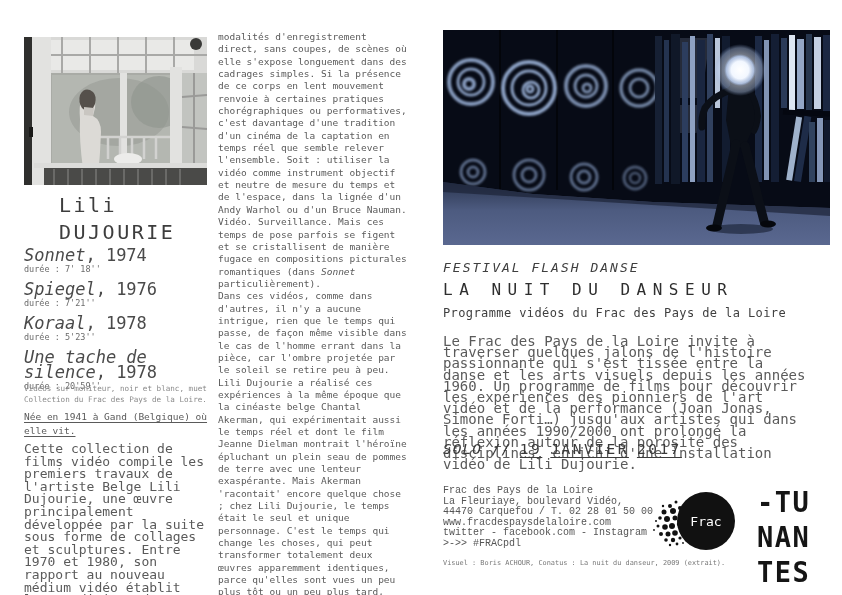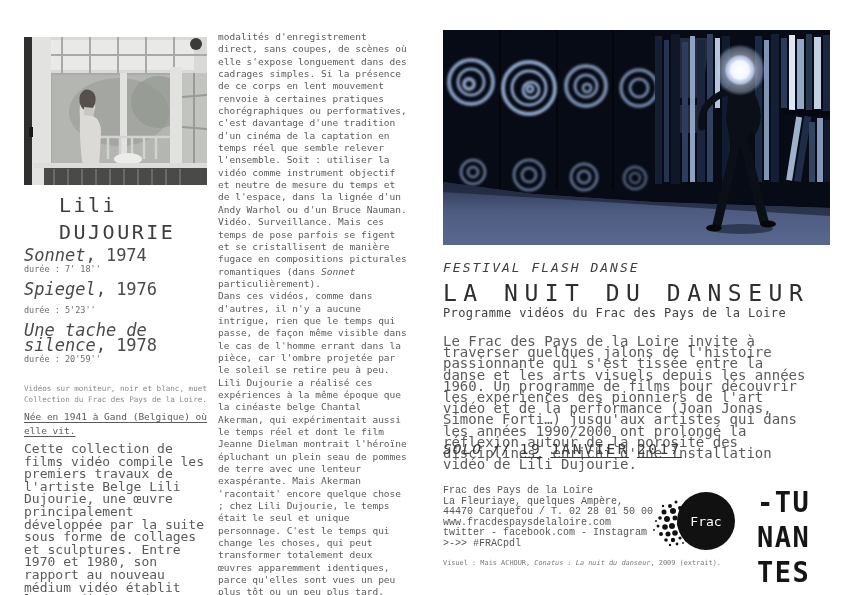--- a/index.html
+++ b/index.html
@@ -22,29 +22,29 @@
     text-decoration:underline;text-underline-offset:2px;color:#5a5a5a;}
   .bio-para{left:24px;top:443px;width:186px;font-size:13px;line-height:12.6px;color:#5a5a5a;}
 
   
   .mid-col{left:218px;top:31px;width:193px;font-size:9.5px;line-height:12.35px;color:#5a5a5a;}
   .mid-col .ital{font-style:italic;}
 
   
   .photo-right{left:443px;top:30px;width:387px;height:215px;}
   .festival-label{left:443px;top:260px;font-size:13px;font-style:italic;letter-spacing:2px;color:#3f3f3f;}
-  .main-title{left:443px;top:280px;font-size:23px;letter-spacing:6.5px;color:#2e2e2e;white-space:nowrap;}
+  .main-title{left:443px;top:280px;font-size:16px;letter-spacing:6.5px;color:#2e2e2e;white-space:nowrap;}
   .subtitle{left:443px;top:306px;font-size:12px;letter-spacing:0.4px;color:#3f3f3f;white-space:nowrap;}
   .description{left:443px;top:336px;width:368px;font-size:14px;line-height:11.2px;color:#5a5a5a;}
   .solo-line{left:443px;top:441px;font-size:14.5px;color:#3a3a3a;white-space:nowrap;}
   .solo-label{font-style:italic;letter-spacing:1px;}
   .solo-date span{letter-spacing:2.5px;text-decoration:underline;text-underline-offset:3px;margin-right:8px;}
   .contact{left:443px;top:486px;font-size:10px;line-height:10.6px;color:#555555;font-family:Liberation Mono, monospace;}
   .credit{left:443px;top:559px;font-size:6.9px;color:#777777;white-space:nowrap;}
-  .credit .ital{font-style:italic;}
+  .credit .ital{}
   .frac-logo{left:646px;top:488px;width:92px;height:70px;}
   .tu-logo{left:757px;top:485px;font-weight:bold;font-size:27px;line-height:33px;
     letter-spacing:1.5px;color:#151515;transform:scaleY(1.05);transform-origin:top left;}
 </style>
 </head>
 <body>
 
 <div class="page">
 
   <div class="abs photo-left">
@@ -123,22 +123,24 @@
     <div>DUJOURIE</div>
   </div>
 
   <div class="abs works">
     <div class="work">
       <div class="work-title"><span>Sonnet</span><span class="yr">, 1974</span></div>
       <div class="work-duration">durée : 7' 18''</div>
     </div>
     <div class="work">
       <div class="work-title"><span>Spiegel</span><span class="yr">, 1976</span></div>
+      <div class="work-duration">durée : 7'21''</div>
     </div>
     <div class="work">
+      <div class="work-title"><span>Koraal</span><span class="yr">, 1978</span></div>
       <div class="work-duration">durée : 5'23''</div>
     </div>
     <div class="work">
       <div class="work-title"><span>Une tache de silence</span><span class="yr">, 1978</span></div>
       <div class="work-duration">durée : 20'59''</div>
     </div>
   </div>
 
   <div class="abs tech-note">
     <div>Vidéos sur moniteur, noir et blanc, muet</div>
@@ -282,28 +284,28 @@
 
   <div class="abs solo-line">
     <span class="solo-label">SOLO //</span>
     <span class="solo-date">
       <span>19</span><span>JANVIER</span><span>2017</span>
     </span>
   </div>
 
   <div class="abs contact">
     <div>Frac des Pays de la Loire</div>
-    <div>La Fleuriaye, quelques Ampère,</div>
+    <div>La Fleuriaye, boulevard Vidéo,</div>
     <div>44470 Carquefou / T. 02 28 01 50 00</div>
     <div>www.fracdespaysdelaloire.com</div>
     <div>twitter - facebook.com - Instagram</div>
     <div>&gt;-&gt;&gt; #FRACpdl</div>
   </div>
 
-  <div class="abs credit"><span>Visuel : Mais ACHOUR, </span><span class="ital">Conatus : La nuit du danseur</span><span>, 2009 (extrait).</span></div>
+  <div class="abs credit"><span>Visuel : Boris ACHOUR, </span><span class="ital">Conatus : La nuit du danseur</span><span>, 2009 (extrait).</span></div>
 
   <div class="abs frac-logo">
     <svg width="92" height="70" viewBox="0 0 92 70">
       <g fill="#111111">
         <circle cx="24" cy="18" r="2"></circle>
           <circle cx="30" cy="14" r="1.5"></circle>
           <circle cx="18" cy="24" r="2.5"></circle>
         <circle cx="27" cy="23" r="3"></circle>
           <circle cx="34" cy="20" r="2"></circle>
           <circle cx="14" cy="30" r="1.8"></circle>

